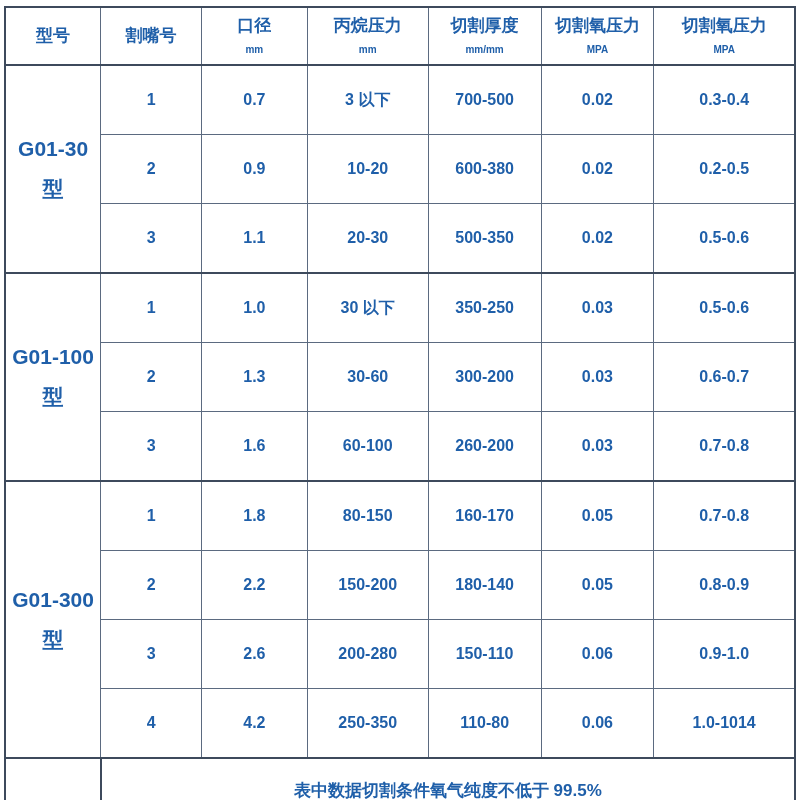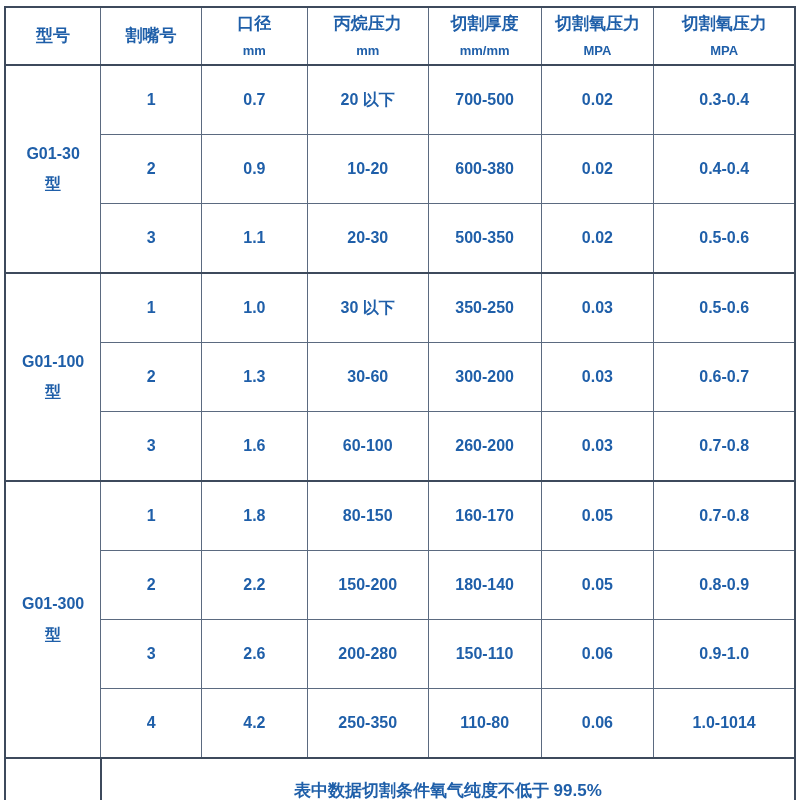--- a/index.html
+++ b/index.html
@@ -39,30 +39,30 @@
     border: 2px solid #3d4a5c;
   }
   thead th {
     height: 56px;
     font-size: 17px;
     line-height: 1.25;
     font-weight: bold;
   }
   thead th .unit {
     display: block;
-    font-size: 13px;
+    font-size: 10px;
     font-weight: bold;
     margin-top: 8px;
   }
   tbody td {
     height: 68px;
     font-size: 16px;
   }
   td.model {
-    font-size: 16px;
+    font-size: 21px;
     line-height: 1.9;
     border-right: 2px solid #3d4a5c;
   }
   td.model .m1 { display: block; }
   td.model .m2 { display: block; }
   tr.group-start > td {
     border-top: 2px solid #3d4a5c;
   }
   thead tr th {
     border-bottom: 2px solid #3d4a5c;
@@ -132,32 +132,32 @@
     </thead>
     <tbody>
 
       <tr class="group-start">
         <td class="model" rowspan="3">
           <span class="m1">G01-30</span>
           <span class="m2">型</span>
         </td>
         <td>1</td>
         <td>0.7</td>
-        <td>20 以下</td>
+        <td>3 以下</td>
         <td>700-500</td>
         <td>0.02</td>
         <td>0.3-0.4</td>
       </tr>
       <tr>
         <td>2</td>
         <td>0.9</td>
         <td>10-20</td>
         <td>600-380</td>
         <td>0.02</td>
-        <td>0.4-0.4</td>
+        <td>0.2-0.5</td>
       </tr>
       <tr>
         <td>3</td>
         <td>1.1</td>
         <td>20-30</td>
         <td>500-350</td>
         <td>0.02</td>
         <td>0.5-0.6</td>
       </tr>
 

